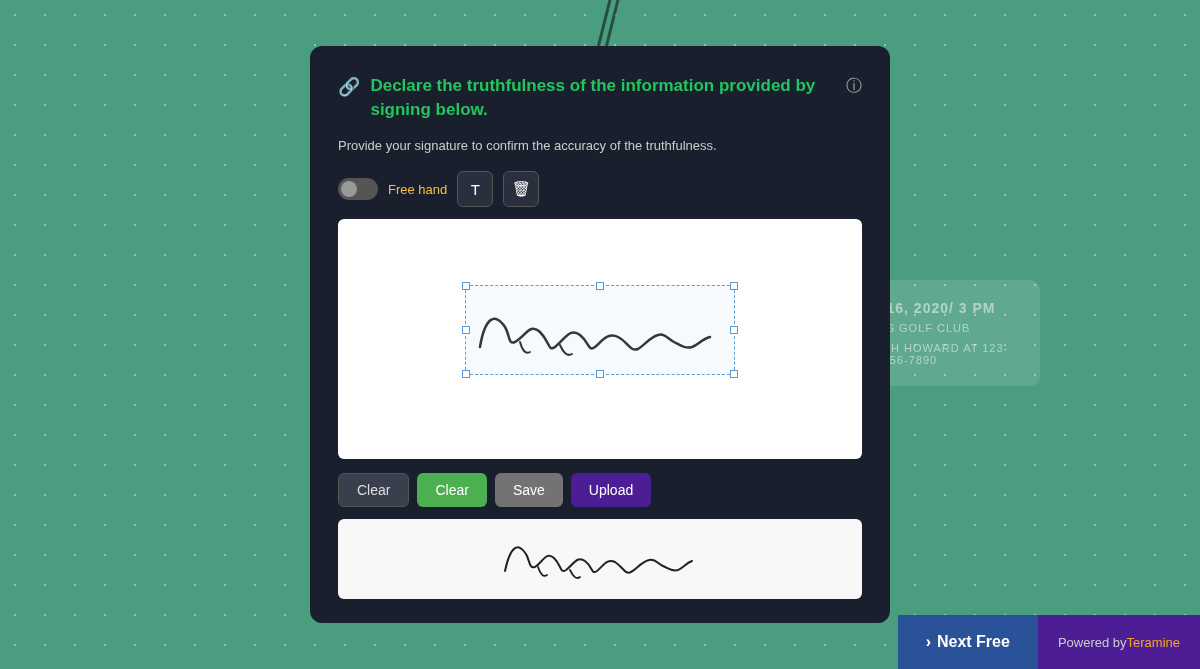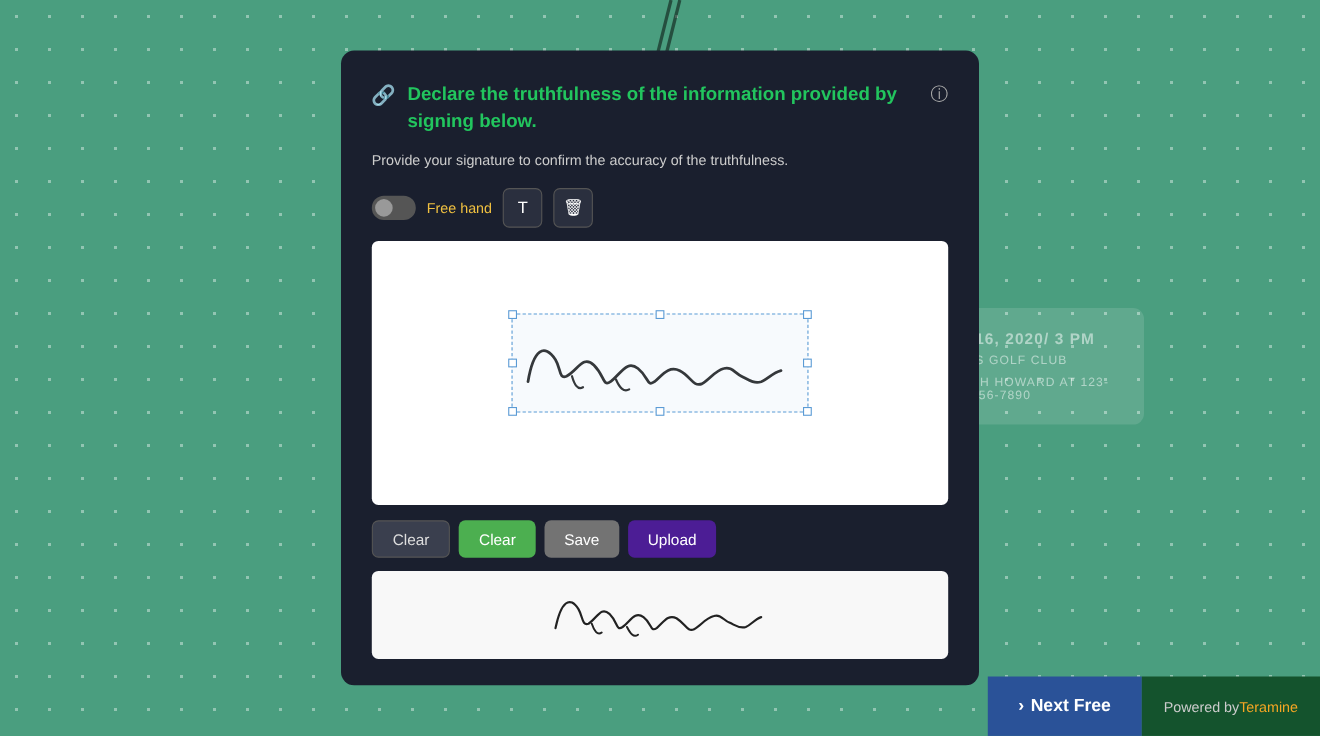--- a/index.html
+++ b/index.html
@@ -267,21 +267,21 @@
       display: flex;
       align-items: center;
       gap: 6px;
     }
 
     .next-step-arrow {
       font-size: 16px;
     }
 
     .powered-by {
-      background: #14532d;
+      background: #4c1d95;
       color: #ccc;
       display: flex;
       align-items: center;
       padding: 0 20px;
       font-size: 13px;
     }
 
     .powered-by-brand {
       color: #f5a623;
       font-weight: normal;

